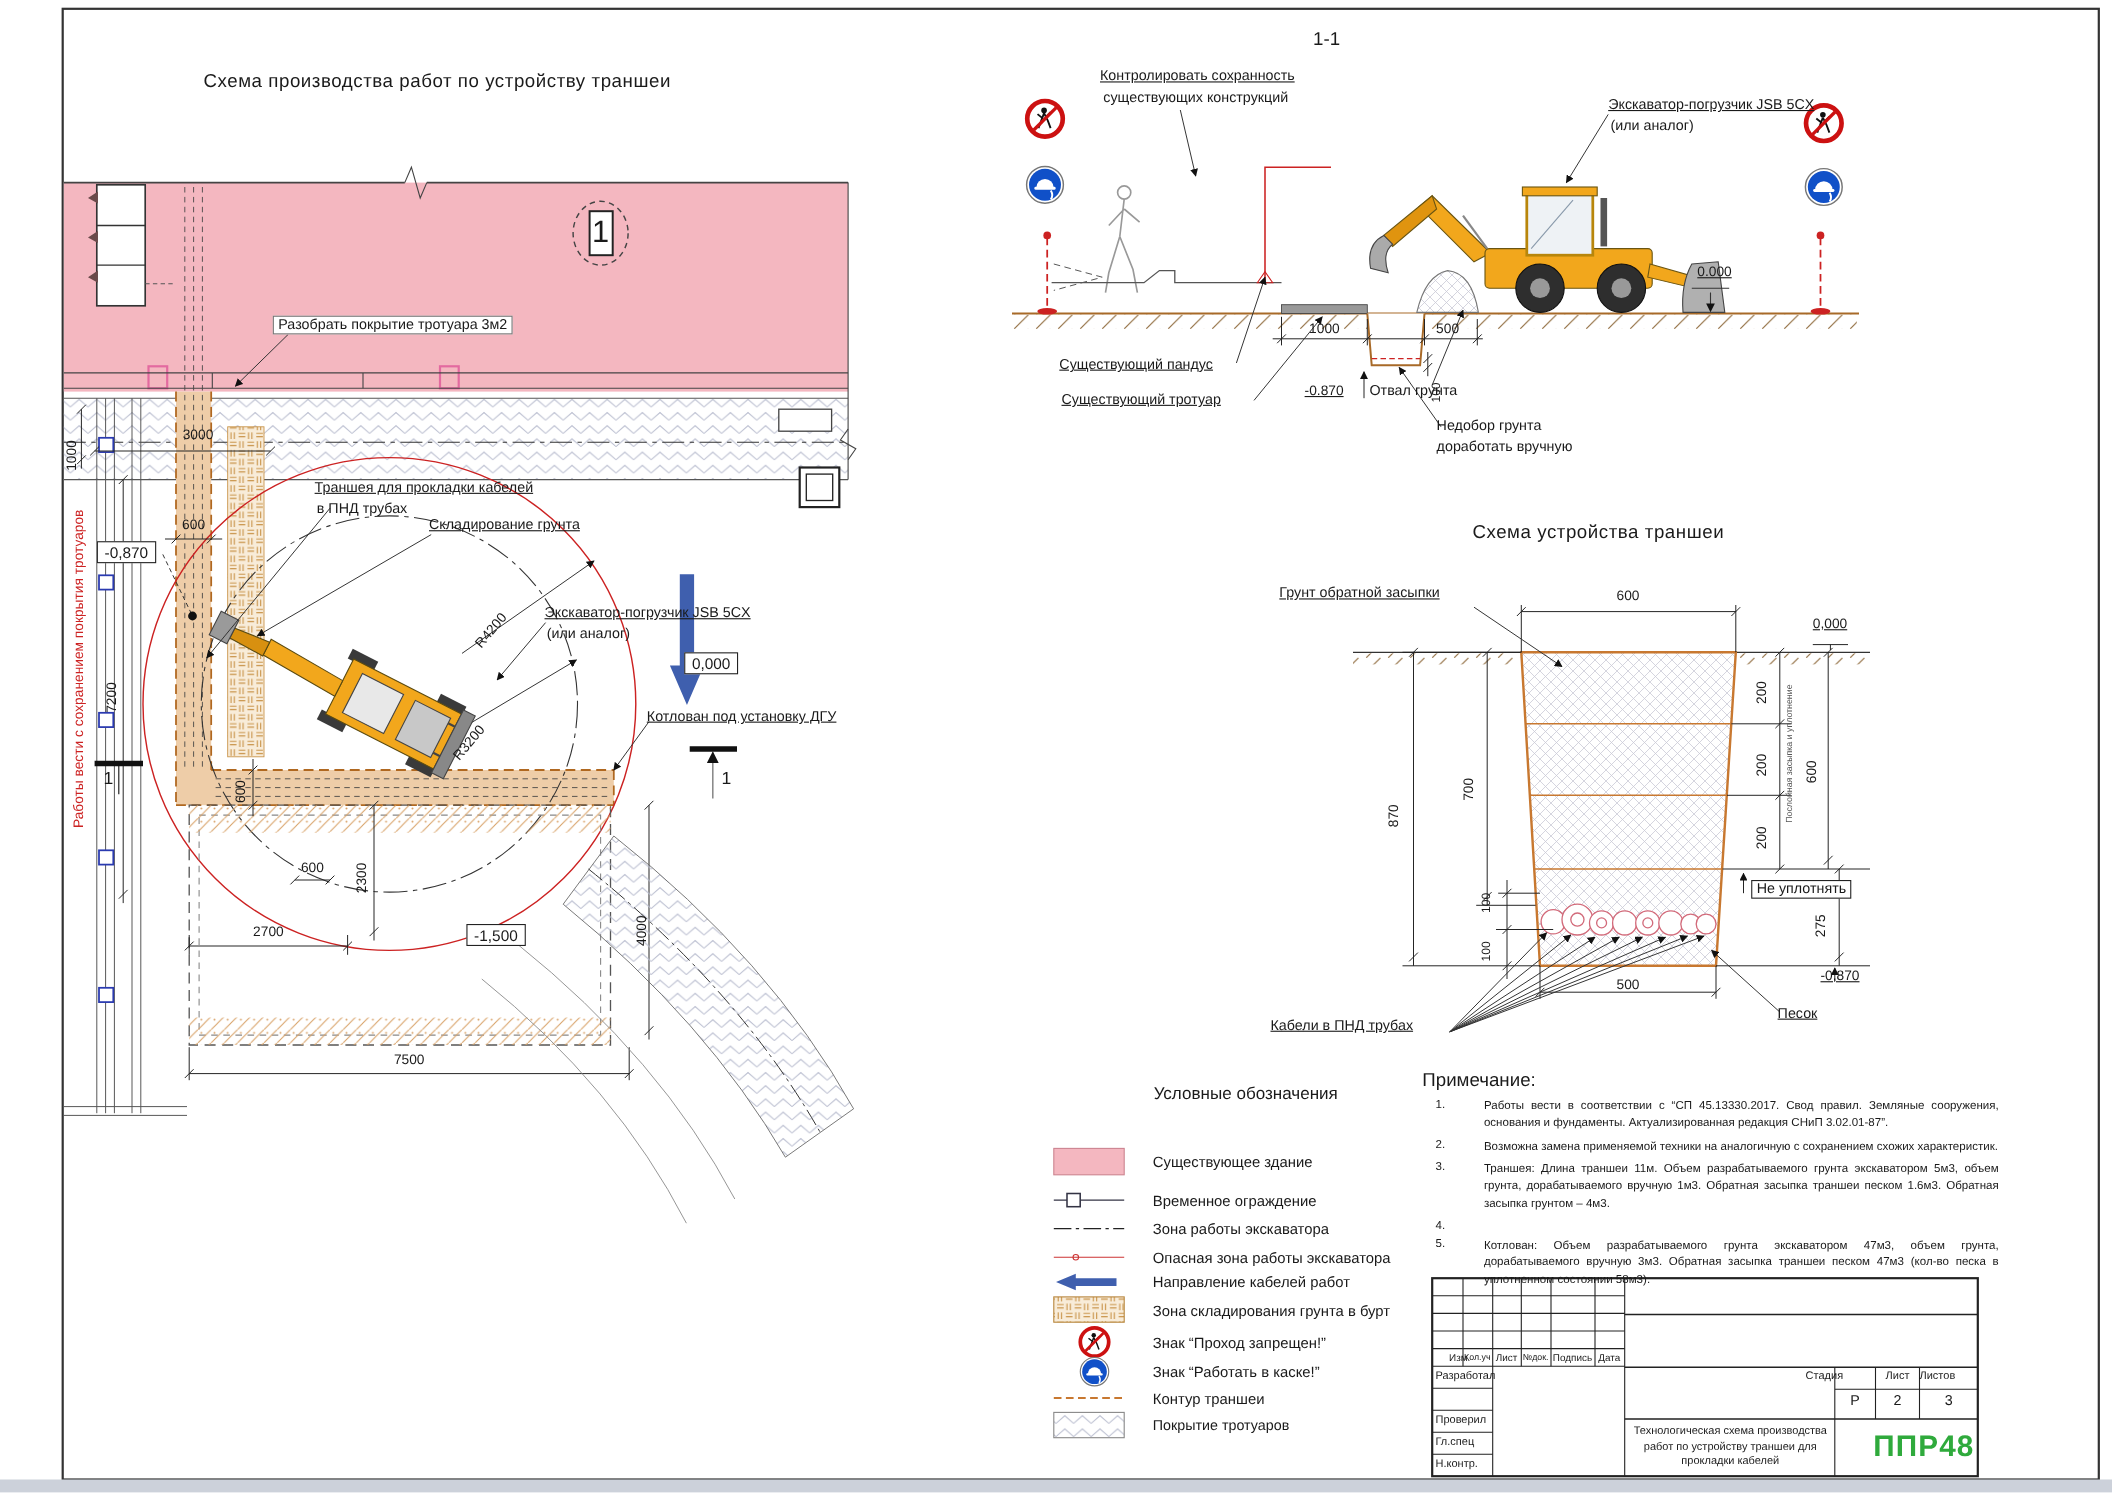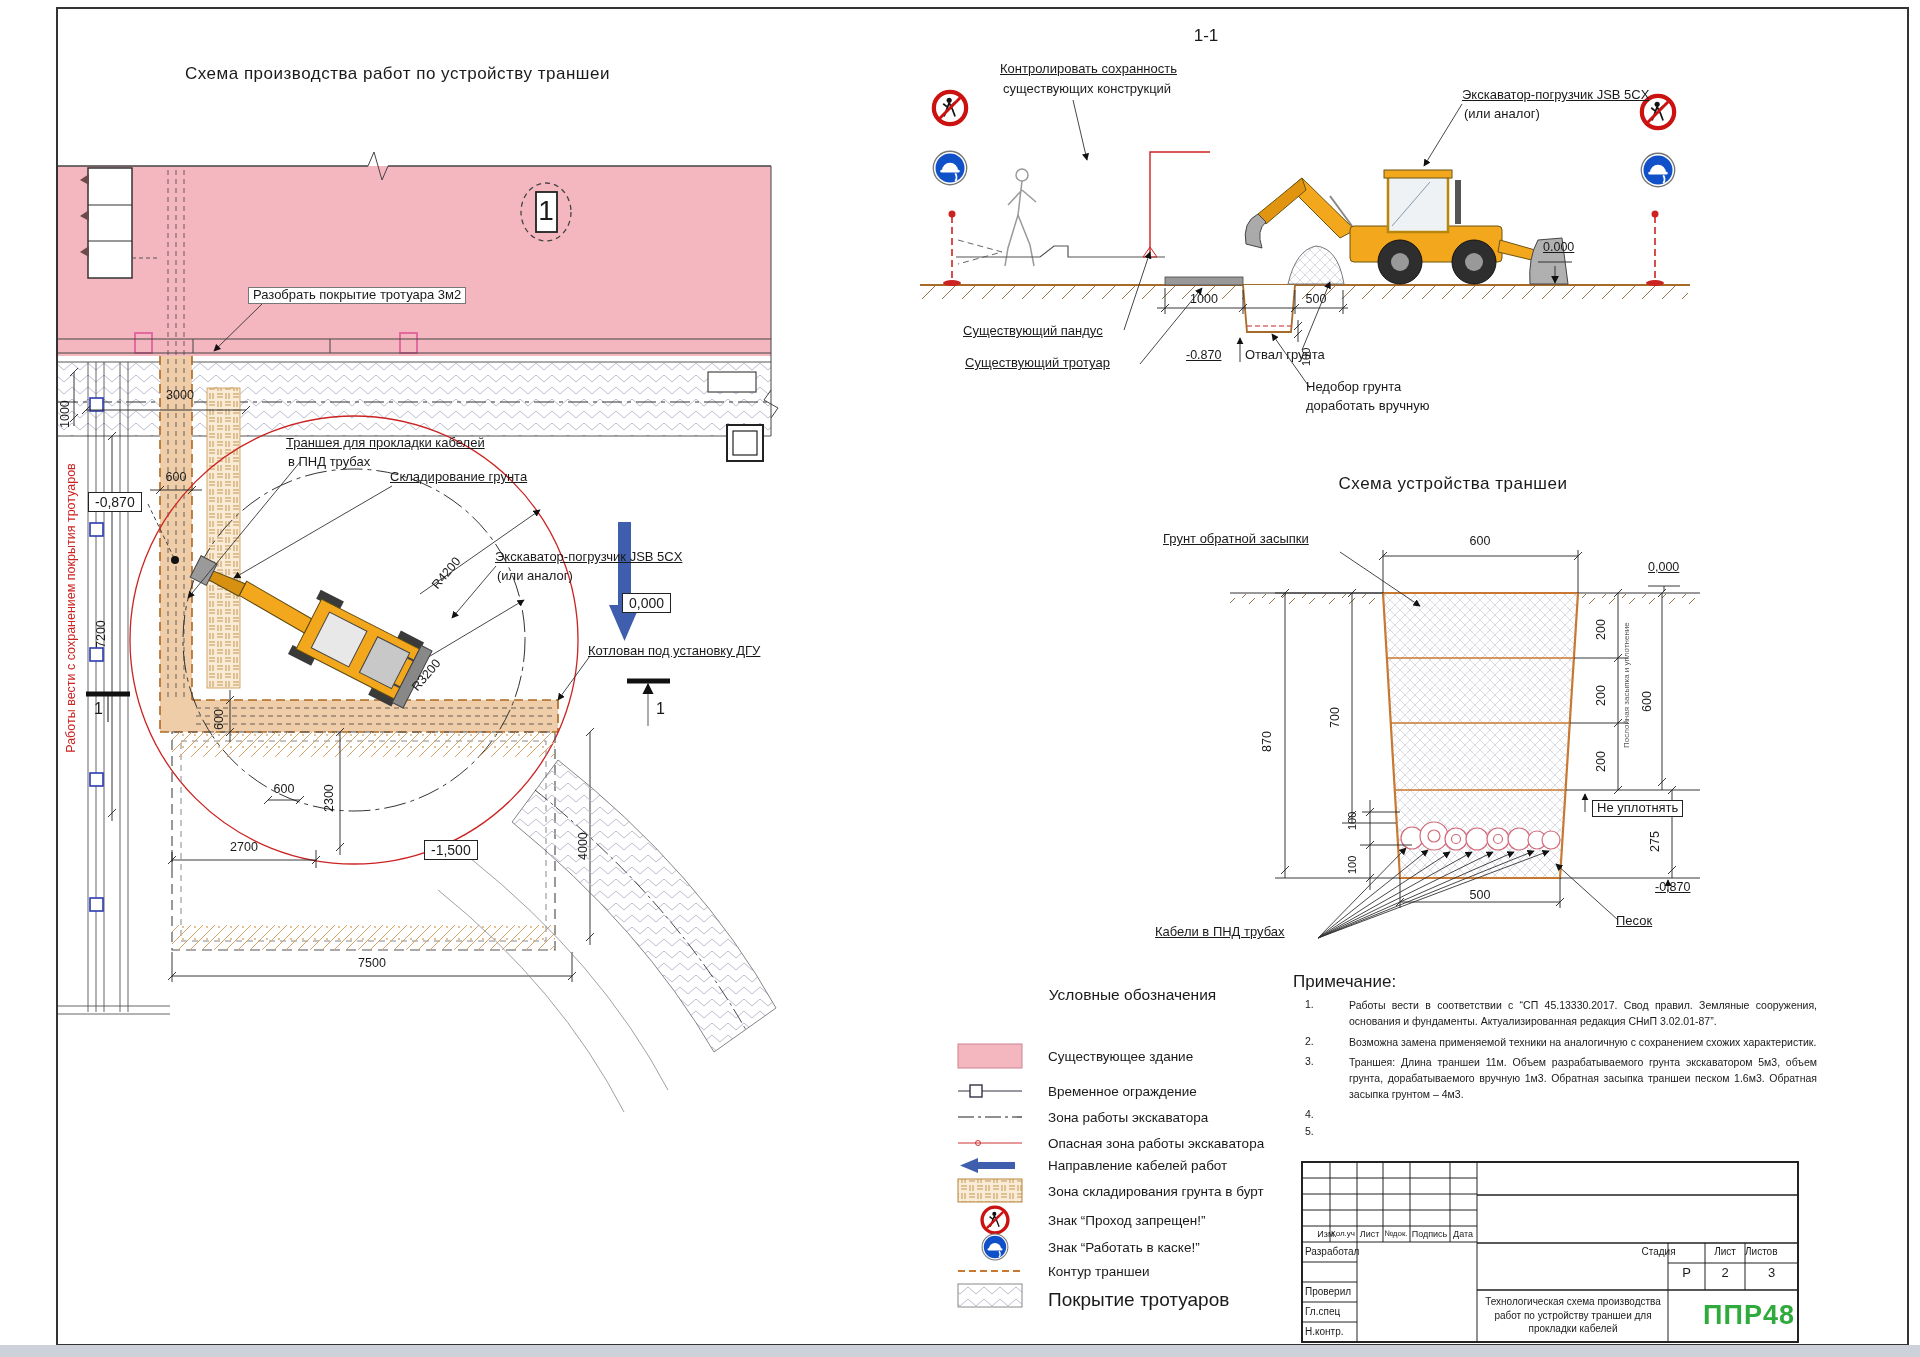--- a/index.html
+++ b/index.html
@@ -394,41 +394,42 @@
 <div class="t c" style="left:1015px;top:986px;width:235px;font-size:15.5px;">Условные обозначения</div>
 <div class="t" style="left:1048px;top:1049px;font-size:13.5px;">Существующее здание</div>
 <div class="t" style="left:1048px;top:1084px;font-size:13.5px;">Временное ограждение</div>
 <div class="t" style="left:1048px;top:1110px;font-size:13.5px;">Зона работы экскаватора</div>
 <div class="t" style="left:1048px;top:1136px;font-size:13.5px;">Опасная зона работы экскаватора</div>
 <div class="t" style="left:1048px;top:1158px;font-size:13.5px;">Направление кабелей работ</div>
 <div class="t" style="left:1048px;top:1184px;font-size:13.5px;">Зона складирования грунта в бурт</div>
 <div class="t" style="left:1048px;top:1213px;font-size:13.5px;">Знак “Проход запрещен!”</div>
 <div class="t" style="left:1048px;top:1240px;font-size:13.5px;">Знак “Работать в каске!”</div>
 <div class="t" style="left:1048px;top:1264px;font-size:13.5px;">Контур траншеи</div>
-<div class="t" style="left:1048px;top:1289px;font-size:19px;">Покрытие тротуаров</div>
+<div class="t" style="left:1048px;top:1289px;font-size:13px;">Покрытие тротуаров</div>
 
 <div id="notes">
   <div class="nt">Примечание:</div>
   <div class="row">
     <div class="num">1.</div>
     <div class="txt">Работы вести в соответствии с “СП 45.13330.2017. Свод правил. Земляные сооружения, основания и фундаменты. Актуализированная редакция СНиП 3.02.01-87”.</div>
   </div>
   <div class="row">
     <div class="num">2.</div>
     <div class="txt">Возможна замена применяемой техники на аналогичную с сохранением схожих характеристик.</div>
   </div>
   <div class="row">
     <div class="num">3.</div>
     <div class="txt">Траншея: Длина траншеи 11м. Объем разрабатываемого грунта экскаватором 5м3, объем грунта, дорабатываемого вручную 1м3. Обратная засыпка траншеи песком 1.6м3. Обратная засыпка грунтом – 4м3.</div>
   </div>
   <div class="row">
     <div class="num">4.</div>
   </div>
   <div class="row">
     <div class="num">5.</div>
+    <div class="txt">Котлован: Объем разрабатываемого грунта экскаватором 47м3, объем грунта, дорабатываемого вручную 3м3. Обратная засыпка траншеи песком 47м3 (кол-во песка в уплотненном состоянии 58м3).</div>
   </div>
 </div>
 
 <div class="t tbh c" style="left:1303px;top:1229px;width:48px;">Изм.</div>
 <div class="t tbh c" style="left:1330px;top:1229px;width:26px;font-size:8px;">Кол.уч</div>
 <div class="t tbh c" style="left:1357px;top:1229px;width:25px;">Лист</div>
 <div class="t tbh c" style="left:1383px;top:1229px;width:26px;font-size:8px;">№док.</div>
 <div class="t tbh c" style="left:1410px;top:1229px;width:39px;">Подпись</div>
 <div class="t tbh c" style="left:1450px;top:1229px;width:26px;">Дата</div>
 <div class="t tb" style="left:1305px;top:1246px;">Разработал</div>

